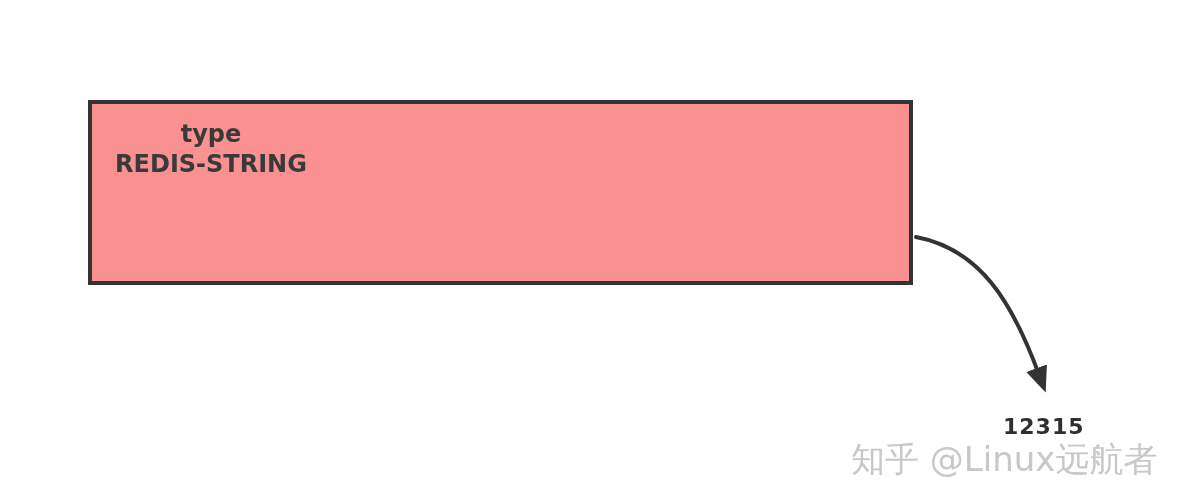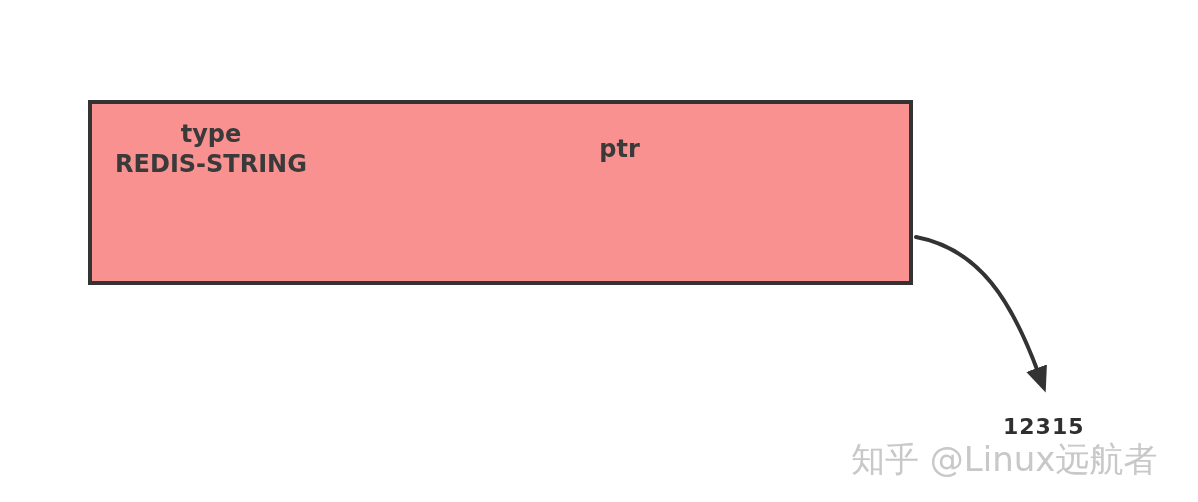--- a/index.html
+++ b/index.html
@@ -87,23 +87,20 @@
 <body>
 
 <div class="canvas">
 
   <div class="robj-table">
     <div class="robj-row">
       <div class="robj-cell cell-type">
         <div>type</div>
         <div>REDIS-STRING</div>
       </div>
-      <div class="robj-cell cell-ptr">
-        <div>ptr</div>
-      </div>
     </div>
   </div>
 
   <svg class="arrow-layer" width="1198" height="502" viewBox="0 0 1198 502" xmlns="http://www.w3.org/2000/svg">
     <defs>
       <marker id="arrowhead" markerUnits="userSpaceOnUse" markerWidth="28" markerHeight="24" refX="4" refY="11" orient="auto">
         <path d="M0,0 L26,11 L0,22 Z" fill="#333333"></path>
       </marker>
     </defs>
     <path d="M 916 237 C 980 249, 1012 302, 1038 372" fill="none" stroke="#333333" stroke-width="4" stroke-linecap="round" marker-end="url(#arrowhead)"></path>

